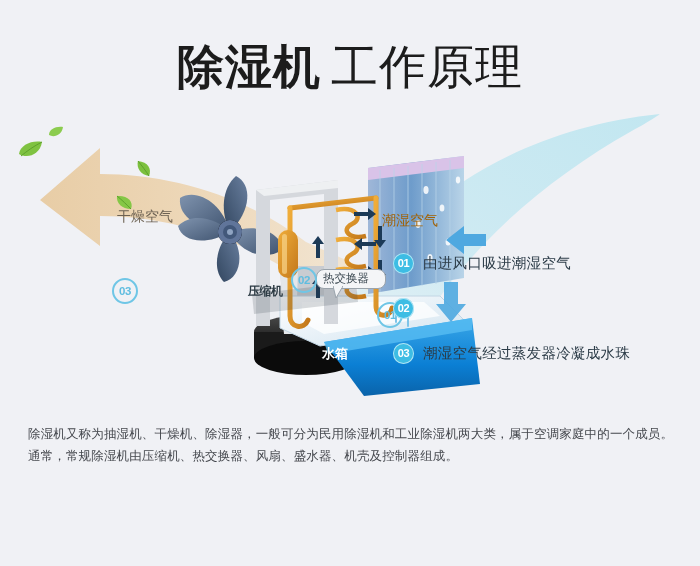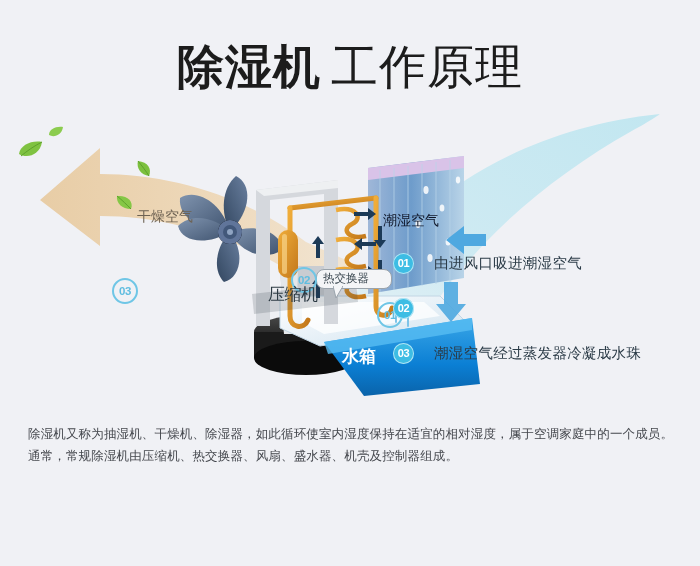--- a/index.html
+++ b/index.html
@@ -96,56 +96,55 @@
   
   .leaf {
     position: absolute;
   }
 
   
   .lbl {
     position: absolute;
     font-size: 13px;
     white-space: nowrap;
-    margin-left: 20px;
   }
   .lbl-dry {
     left: 117px;
     top: 208px;
     color: #6d6253;
     font-size: 14px;
   }
   .lbl-humid {
-    left: 363px;
+    left: 382px;
     top: 212px;
-    color: #0f172a;
+    color: #a16207;
     font-size: 14px;
   }
   .lbl-comp {
     left: 248px;
     top: 283px;
     color: #2d3b44;
-    font-size: 17px;
-    font-weight: 400;
+    font-size: 12px;
+    font-weight: 700;
     letter-spacing: -0.5px;
   }
   .lbl-tank {
     left: 322px;
     top: 345px;
     color: #ffffff;
-    font-size: 17px;
+    font-size: 13px;
     font-weight: 700;
   }
 
   
   .callout {
     position: absolute;
     left: 316px;
     top: 151px;
-    padding: 2px 22px 3px 6px;
+    padding: 2px 16px 3px 6px;
     border: 1px solid #9aa3ab;
     border-radius: 8px;
     background: #f4f5f7;
     color: #3a4750;
     font-size: 11.5px;
     white-space: nowrap;
     line-height: 1.1;
   }
   .callout-tail {
     position: absolute;
@@ -197,21 +196,21 @@
     color: #ffffff;
     font-size: 11px;
     font-weight: 700;
     display: flex;
     align-items: center;
     justify-content: center;
     letter-spacing: -0.4px;
     box-shadow: 0 0 0 1px rgba(255,255,255,0.6) inset;
   }
   .step-text {
-    margin-left: 20px;
+    margin-left: 9px;
     font-size: 14.5px;
     color: #2b3b47;
     white-space: nowrap;
     letter-spacing: 0.3px;
   }
 
   
   .para {
     position: absolute;
     left: 28px;
@@ -429,15 +428,15 @@
     </div>
     <div class="step">
       <div class="step-badge">02</div>
     </div>
     <div class="step">
       <div class="step-badge">03</div>
       <div class="step-text">潮湿空气经过蒸发器冷凝成水珠</div>
     </div>
   </div>
 
-  <div class="para para-1">除湿机又称为抽湿机、干燥机、除湿器，如此循环使室内湿度保持在适宜的相对湿度，属于空调家庭中的一个成员。通常，常规除湿机由压缩机、热交换器、风扇、盛水器、机壳及控制器组成。</div>
+  <div class="para para-1">除湿机又称为抽湿机、干燥机、除湿器，一般可分为民用除湿机和工业除湿机两大类，属于空调家庭中的一个成员。通常，常规除湿机由压缩机、热交换器、风扇、盛水器、机壳及控制器组成。</div>
 
 </div>
 
 </body></html>

